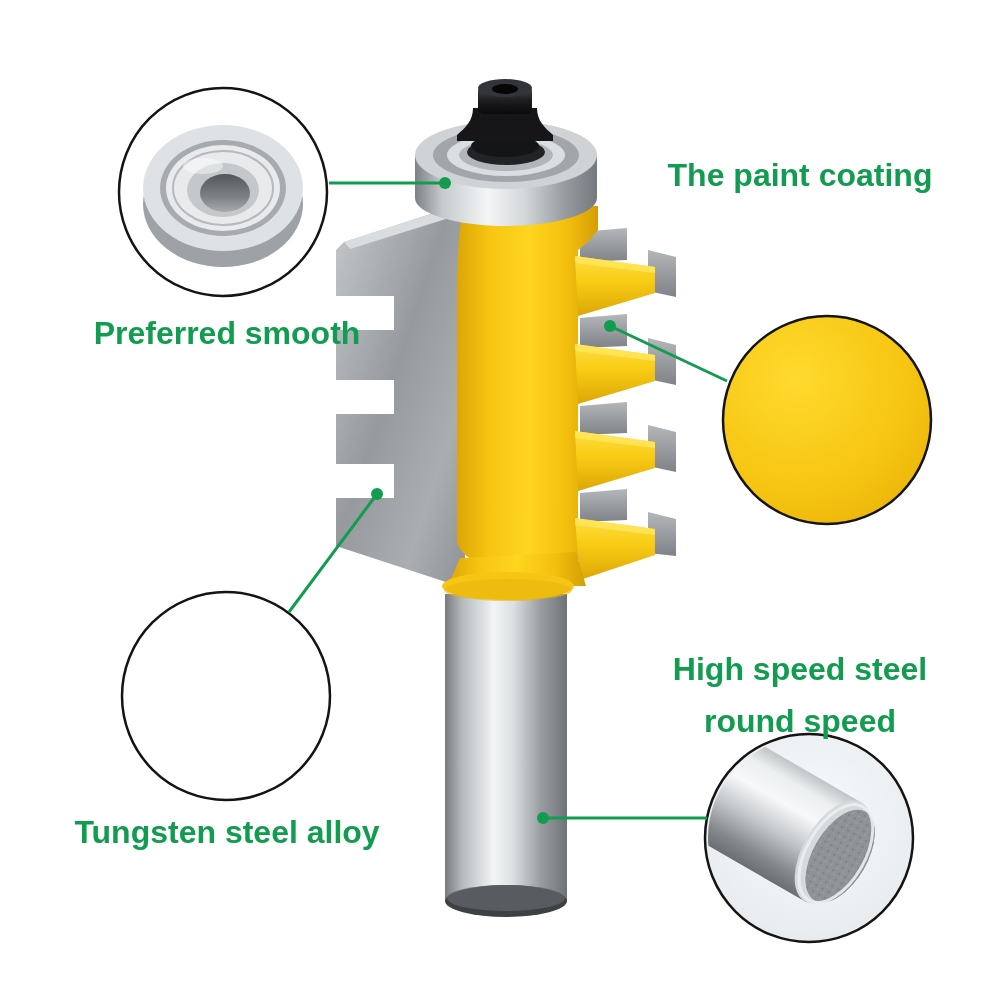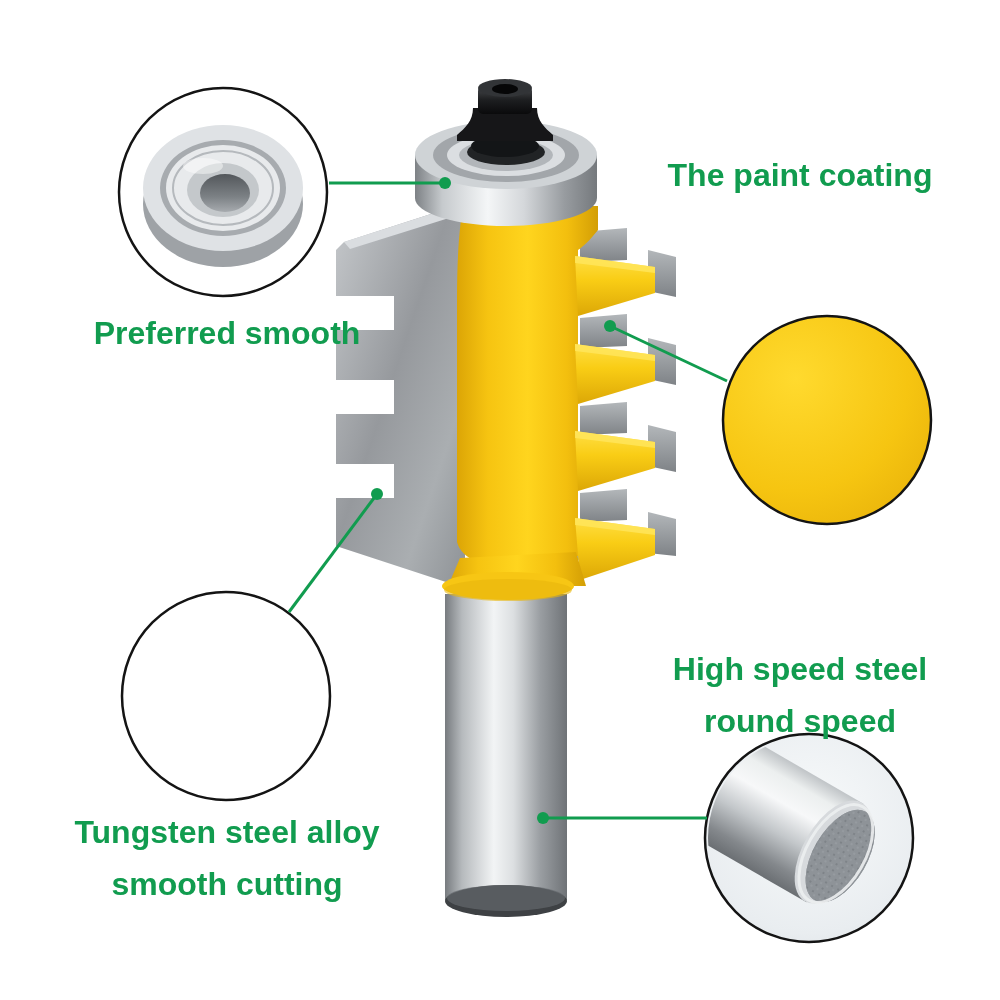--- a/index.html
+++ b/index.html
@@ -239,16 +239,15 @@
   </div>
   <div class="annotation" id="ann-bearing">
     <span>Preferred smooth</span>
   </div>
   <div class="annotation" id="ann-handle">
     <span>High speed steel</span>
     <span>round speed</span>
   </div>
   <div class="annotation" id="ann-tungsten">
     <span>Tungsten steel alloy</span>
-    <span>smooth cutting</span>
   </div>
 
 </div>
 
 </body></html>

